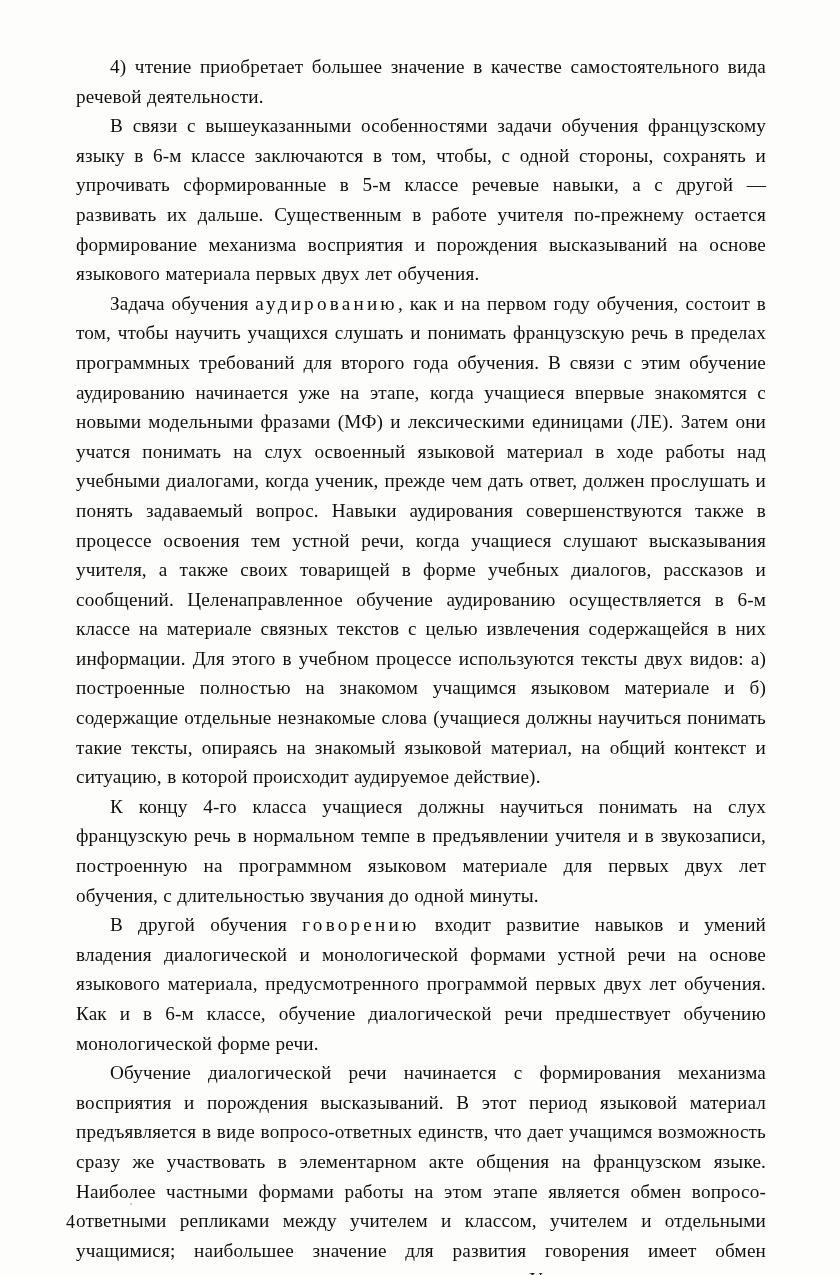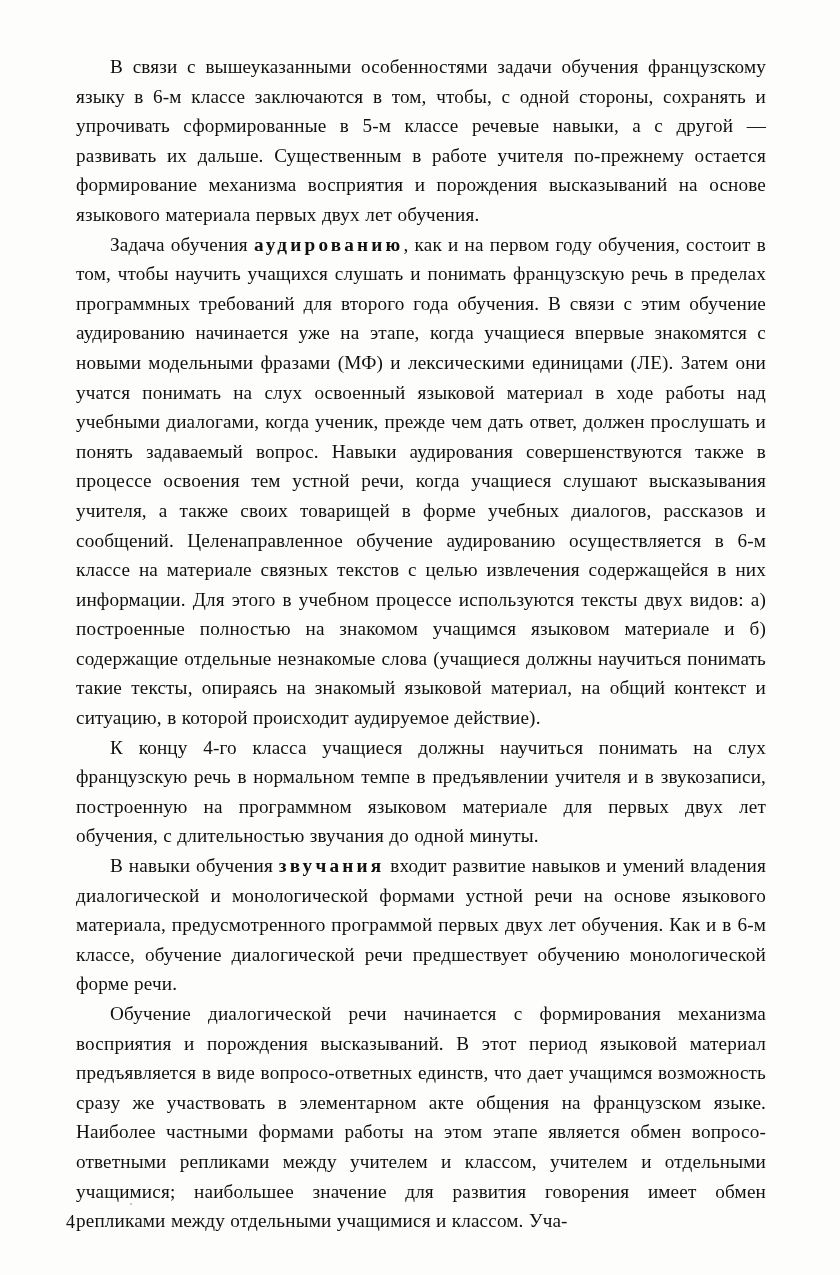--- a/index.html
+++ b/index.html
@@ -27,21 +27,20 @@
     font-size: 19.2px;
     line-height: 29.6px;
     color: #101010;
     text-align: justify;
     text-indent: 34px;
     letter-spacing: 0.15px;
     word-spacing: 0.4px;
   }
   .spaced {
     letter-spacing: 3.2px;
-    font-weight: bold;
   }
   .page-number {
     position: absolute;
     left: 66px;
     top: 1212px;
     font-family: "Liberation Serif", "DejaVu Serif", serif;
     font-size: 18px;
     color: #101010;
   }
   .speck {
@@ -55,23 +54,24 @@
 </head>
 <body>
 
 <div class="page">
 
   <div class="speck" style="left:130px; top:1203px;"></div>
   <div class="speck" style="left:716px; top:64px;"></div>
 
   <div class="text-column">
     <div id="paragraphs">
+        <p class="para"><span>4)  чтение приобретает большее значение в качестве самостоятельного вида речевой деятельности.</span></p>
         <p class="para"><span>В связи с вышеуказанными особенностями задачи обучения французскому языку в 6-м классе заключаются в том, чтобы, с одной стороны, сохранять и упрочивать сформированные в 5-м классе речевые навыки, а с другой — развивать их дальше. Существенным в работе учителя по-прежнему остается формирование механизма восприятия и порождения высказываний на основе языкового материала первых двух лет обучения.</span></p>
         <p class="para"><span>Задача обучения </span><span class="spaced">аудированию</span><span>, как и на первом году обучения, состоит в том, чтобы научить учащихся слушать и понимать французскую речь в пределах программных требований для второго года обучения. В связи с этим обучение аудированию начинается уже на этапе, когда учащиеся впервые знакомятся с новыми модельными фразами (МФ) и лексическими единицами (ЛЕ). Затем они учатся понимать на слух освоенный языковой материал в ходе работы над учебными диалогами, когда ученик, прежде чем дать ответ, должен прослушать и понять задаваемый вопрос. Навыки аудирования совершенствуются также в процессе освоения тем устной речи, когда учащиеся слушают высказывания учителя, а также своих товарищей в форме учебных диалогов, рассказов и сообщений. Целенаправленное обучение аудированию осуществляется в 6-м классе на материале связных текстов с целью извлечения содержащейся в них информации. Для этого в учебном процессе используются тексты двух видов: а) построенные полностью на знакомом учащимся языковом материале и б) содержащие отдельные незнакомые слова (учащиеся должны научиться понимать такие тексты, опираясь на знакомый языковой материал, на общий контекст и ситуацию, в которой происходит аудируемое действие).</span></p>
         <p class="para"><span>К концу 4-го класса учащиеся должны научиться понимать на слух французскую речь в нормальном темпе в предъявлении учителя и в звукозаписи, построенную на программном языковом материале для первых двух лет обучения, с длительностью звучания до одной минуты.</span></p>
-        <p class="para"><span>В навыки обучения </span><span class="spaced">звучания</span><span> входит развитие навыков и умений владения диалогической и монологической формами устной речи на основе языкового материала, предусмотренного программой первых двух лет обучения. Как и в 6-м классе, обучение диалогической речи предшествует обучению монологической форме речи.</span></p>
+        <p class="para"><span>В другой обучения </span><span class="spaced">говорению</span><span> входит развитие навыков и умений владения диалогической и монологической формами устной речи на основе языкового материала, предусмотренного программой первых двух лет обучения. Как и в 6-м классе, обучение диалогической речи предшествует обучению монологической форме речи.</span></p>
         <p class="para"><span>Обучение диалогической речи начинается с формирования механизма восприятия и порождения высказываний. В этот период языковой материал предъявляется в виде вопросо-ответных единств, что дает учащимся возможность сразу же участвовать в элементарном акте общения на французском языке. Наиболее частными формами работы на этом этапе является обмен вопросо-ответными репликами между учителем и классом, учителем и отдельными учащимися; наибольшее значение для развития говорения имеет обмен репликами между отдельными учащимися и классом. Уча-</span></p>
       </div>
   </div>
 
   <div class="page-number">4</div>
 
 </div>
 
 </body></html>

